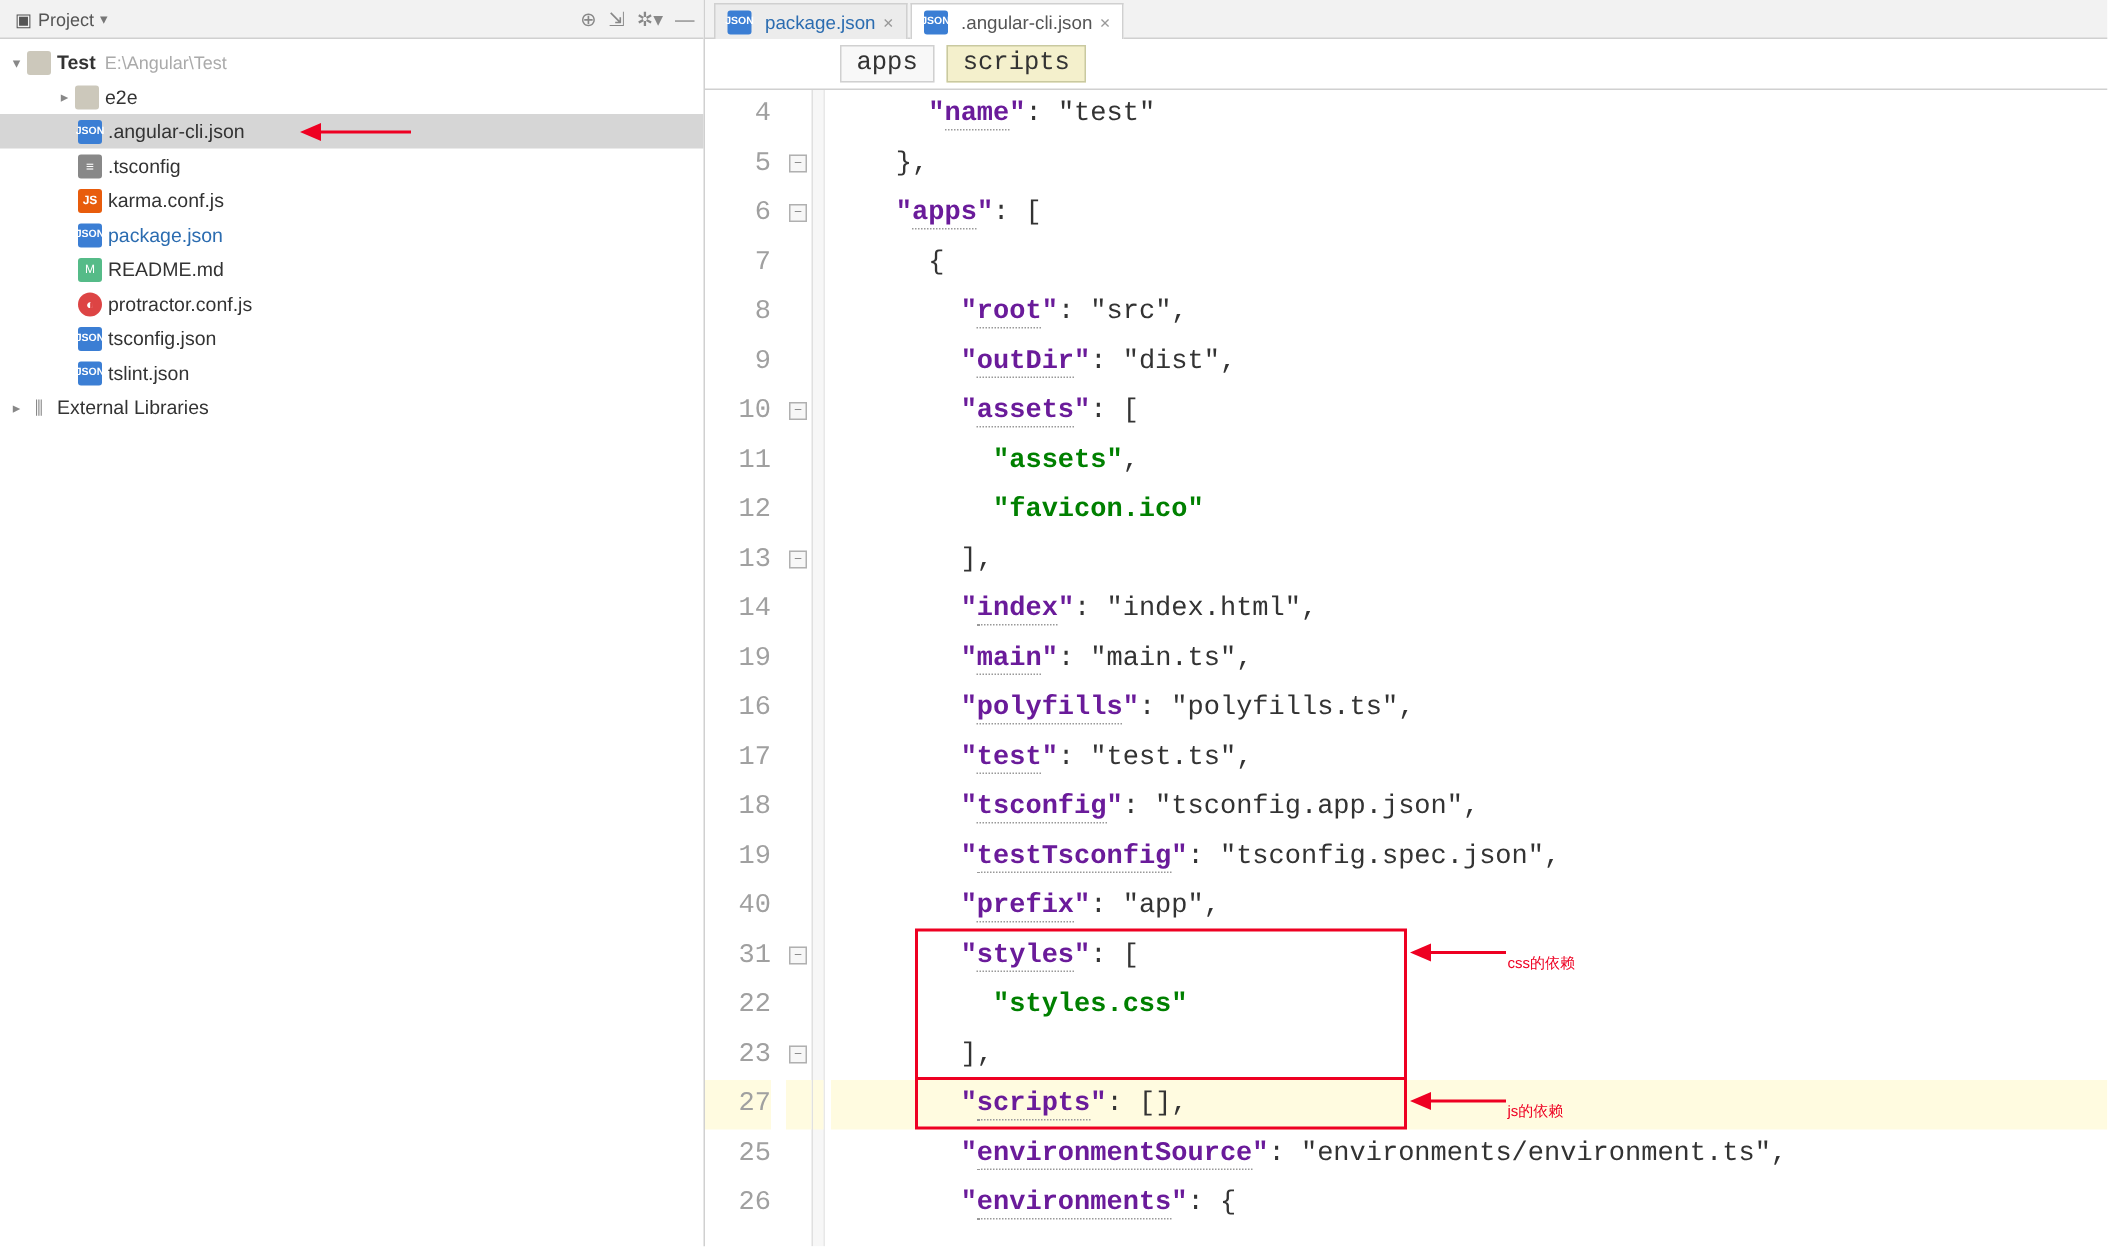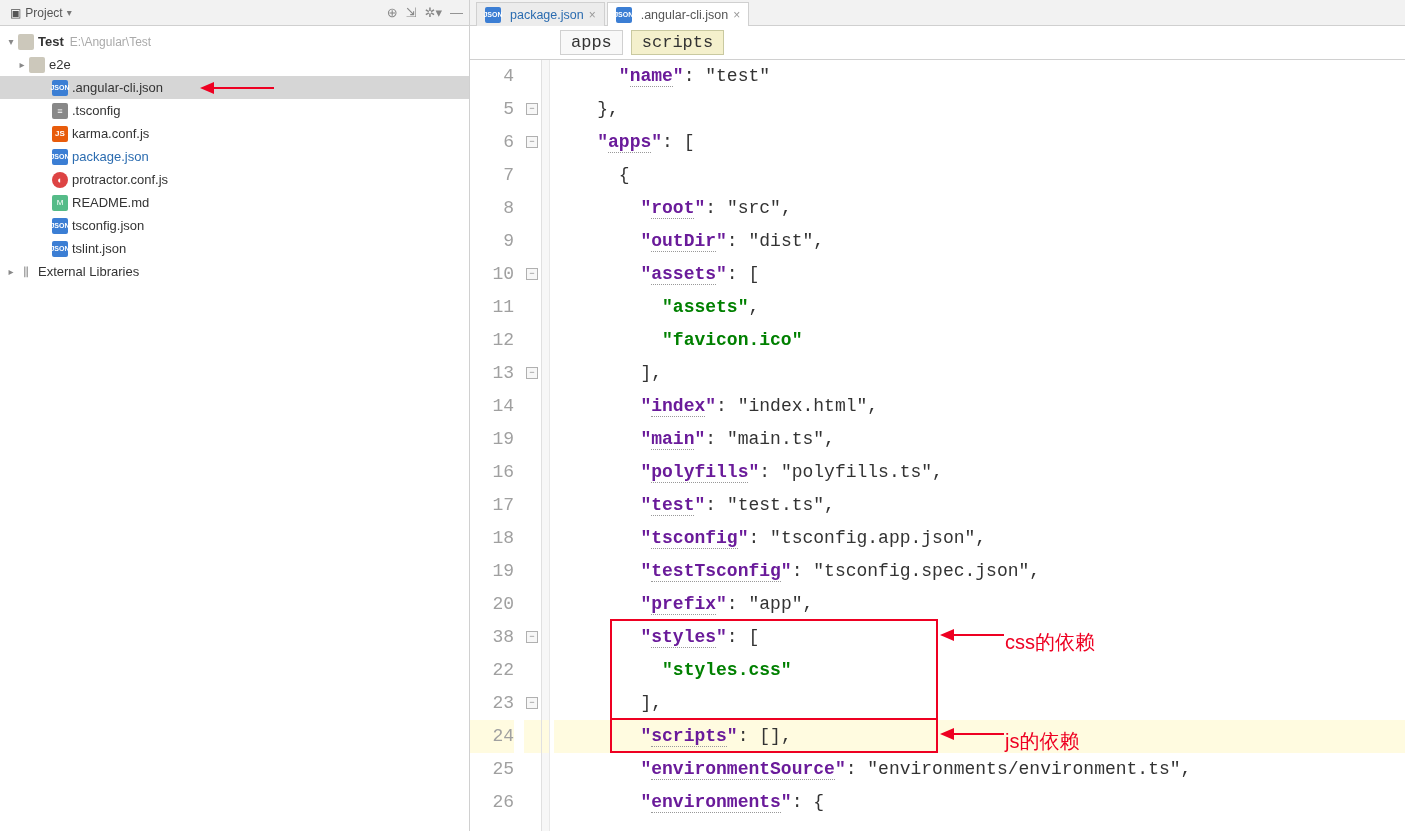--- a/index.html
+++ b/index.html
@@ -8,21 +8,21 @@
 
 
 .sidebar { width:470px; border-right:1px solid #d0d0d0; background:#fff; display:flex; flex-direction:column; }
 .sb-head { height:26px; background:#f2f2f2; border-bottom:1px solid #d0d0d0; display:flex; align-items:center; padding:0 6px 0 4px; color:#555; }
 .sb-head .proj-btn { display:flex; align-items:center; gap:4px; padding:2px 6px; font-size:12px; }
 .sb-head .chev { font-size:10px; color:#777; }
 .sb-head-tools { margin-left:auto; display:flex; gap:8px; color:#888; font-size:13px; }
 .sb-head-tools span { cursor:pointer; }
 .tree { padding:4px 0; font-size:13px; }
 .tree-row { height:23px; display:flex; align-items:center; padding-left:4px; position:relative; }
-.tree-row.lv1 { padding-left:15px; } .tree-row.lv2 { padding-left:38px; }
+.tree-row.lv1 { padding-left:36px; } .tree-row.lv2 { padding-left:38px; }
 .arrow { width:14px; text-align:center; color:#888; font-size:10px; }
 .arrow.down::before{content:"▾";} .arrow.right::before{content:"▸";}
 .icon { width:16px; height:16px; margin-right:4px; display:inline-flex; align-items:center; justify-content:center; font-size:10px; }
 .folder { background:#ccc8bb; border-radius:2px; } 
 .jsonb { background:#3b7ed4; color:#fff; font-size:7px; font-weight:bold; border-radius:2px; padding:1px; }
 .jsonb::before { content:"JSON"; }
 .jsf { background:#e85c0c; color:#fff; font-size:8px; font-weight:bold; border-radius:2px; }
 .jsf::before { content:"JS"; }
 .cfg { background:#888; color:#fff; font-size:9px; border-radius:2px; }
 .cfg::before{content:"≡";}
@@ -67,21 +67,21 @@
 .line.cur { background:#fffbe0; }
 .gutter-ln .ln.cur, .gutter-fold .ln.cur, .gutter-bar .ln.cur { background:#fffbe0; }
 
 .k { color:#6a1b9a; font-weight:bold; } 
 .s { color:#008000; font-weight:bold; } 
 .p { color:#333; } 
 .under { border-bottom:1px dotted #999; }
 
 
 .red-box { position:absolute; border:2px solid #e02; pointer-events:none; }
-.anno-label { position:absolute; color:#e02; font-family:Arial,sans-serif; font-size:20px; pointer-events:none; }
+.anno-label { position:absolute; color:#e02; font-family:Arial,sans-serif; font-size:10px; pointer-events:none; }
 
 
 .watermark { position:absolute; right:8px; bottom:4px; color:#ccc; font-family:"Courier New",monospace; font-size:14px; pointer-events:none; }
 </style>
 </head>
 <body>
 
 <div class="app">
 
   <div class="sidebar">
@@ -130,27 +130,27 @@
             <span class="icon jsf"></span>
             <span class="row-label">karma.conf.js</span>
           </div>
           <div class="tree-row lv2">
             <span style="width:14px"></span>
             <span class="icon jsonb"></span>
             <span class="row-label blue">package.json</span>
           </div>
           <div class="tree-row lv2">
             <span style="width:14px"></span>
+            <span class="icon md"></span>
+            <span class="row-label">README.md</span>
+          </div>
+          <div class="tree-row lv2">
+            <span style="width:14px"></span>
             <span class="icon prot"></span>
             <span class="row-label">protractor.conf.js</span>
-          </div>
-          <div class="tree-row lv2">
-            <span style="width:14px"></span>
-            <span class="icon md"></span>
-            <span class="row-label">README.md</span>
           </div>
           <div class="tree-row lv2">
             <span style="width:14px"></span>
             <span class="icon jsonb"></span>
             <span class="row-label">tsconfig.json</span>
           </div>
           <div class="tree-row lv2">
             <span style="width:14px"></span>
             <span class="icon jsonb"></span>
             <span class="row-label">tslint.json</span>
@@ -192,25 +192,25 @@
           <div class="ln" style="height:33px">10</div>
           <div class="ln" style="height:33px">11</div>
           <div class="ln" style="height:33px">12</div>
           <div class="ln" style="height:33px">13</div>
           <div class="ln" style="height:33px">14</div>
           <div class="ln" style="height:33px">19</div>
           <div class="ln" style="height:33px">16</div>
           <div class="ln" style="height:33px">17</div>
           <div class="ln" style="height:33px">18</div>
           <div class="ln" style="height:33px">19</div>
-          <div class="ln" style="height:33px">20</div>
-          <div class="ln" style="height:33px">38</div>
+          <div class="ln" style="height:33px">40</div>
+          <div class="ln" style="height:33px">31</div>
           <div class="ln" style="height:33px">22</div>
           <div class="ln" style="height:33px">23</div>
-          <div class="ln cur" style="height:33px">24</div>
+          <div class="ln cur" style="height:33px">27</div>
           <div class="ln" style="height:33px">25</div>
           <div class="ln" style="height:33px">26</div>
         </div>
       <div class="gutter-fold" id="gut-fold">
           <div class="ln" style="height:33px"></div>
           <div class="ln" style="height:33px"></div>
           <div class="fold" style="top:43px">−</div>
           <div class="ln" style="height:33px"></div>
           <div class="fold" style="top:76px">−</div>
           <div class="ln" style="height:33px"></div>

